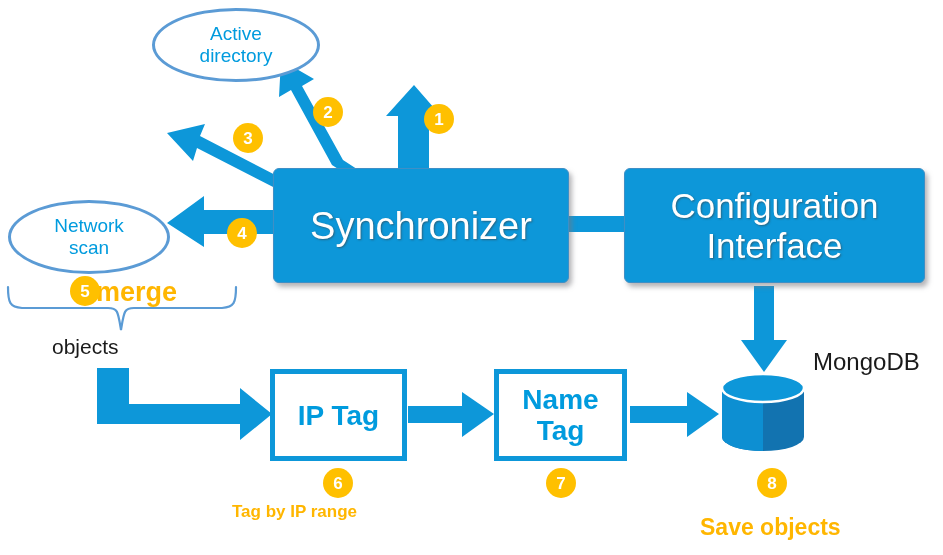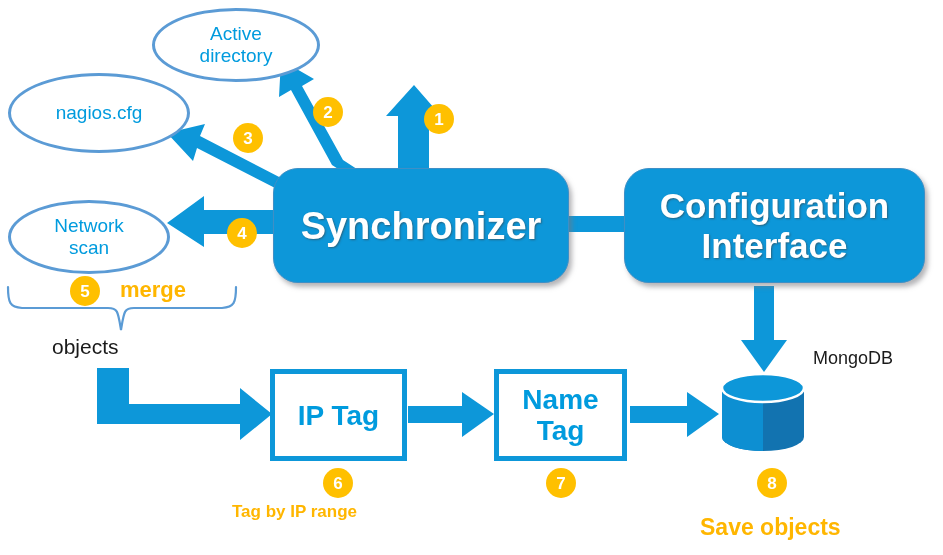--- a/index.html
+++ b/index.html
@@ -10,22 +10,22 @@
   .node{position:absolute;box-sizing:border-box;display:flex;align-items:center;justify-content:center;text-align:center;}
 
   
   .ellipse{
     border:3px solid #5B9BD5;border-radius:50%;background:#fff;
     color:#009BDE;font-size:19px;line-height:22px;font-weight:400;
   }
 
   
   .bluebox{
-    background:#0D97D9;border:1px solid #3E8FC6;border-radius:25px;
-    color:#ffffff;font-weight:700;
+    background:#0D97D9;border:1px solid #3E8FC6;border-radius:6px;
+    color:#ffffff;font-weight:400;
     box-shadow:3px 4px 5px rgba(120,120,125,0.55);
     text-shadow:1px 1px 2px rgba(60,60,60,0.55);
   }
   #node-synchronizer{font-size:38px;line-height:42px;}
   #node-config-interface{font-size:35px;line-height:40px;}
 
   
   .tagbox{
     background:#ffffff;border:5px solid #0D97D9;
     color:#009BDE;font-size:28px;line-height:31px;font-weight:700;
@@ -80,23 +80,20 @@
     </g>
   </svg>
 
   <div class="node ellipse" id="node-active-directory" style="left:152px;top:8px;width:168px;height:74px;">
     <span>
       <span>Active</span><br><span>directory</span>
     </span>
   </div>
 
 
-  <div class="node ellipse" id="node-nagios-cfg" style="left:8px;top:73px;width:182px;height:80px;">
-    <span>nagios.cfg</span>
-  </div>
 
   <div class="node ellipse" id="node-network-scan" style="left:8px;top:200px;width:162px;height:74px;text-align:center;">
     <span>
       <span>Network</span><br><span>scan</span>
     </span>
   </div>
 
   <div class="node bluebox" id="node-synchronizer" style="left:273px;top:168px;width:296px;height:115px;">
     <span>Synchronizer</span>
   </div>
@@ -110,23 +107,23 @@
   <div class="node tagbox" id="node-ip-tag" style="left:270px;top:369px;width:137px;height:92px;">
     <span>IP Tag</span>
   </div>
 
   <div class="node tagbox" id="node-name-tag" style="left:494px;top:369px;width:133px;height:92px;">
     <span>
       <span>Name</span><br><span>Tag</span>
     </span>
   </div>
 
-  <div class="lbl lbl-black" id="label-mongodb" style="left:813px;top:348px;font-size:18px;">MongoDB</div>
+  <div class="lbl lbl-black" id="label-mongodb" style="left:813px;top:348px;font-size:24px;">MongoDB</div>
 
-  <div class="lbl lbl-orange" id="label-merge" style="left:120px;top:277px;font-size:22px;">merge</div>
+  <div class="lbl lbl-orange" id="label-merge" style="left:96px;top:277px;font-size:27px;">merge</div>
 
   <div class="lbl lbl-black" id="label-objects" style="left:52px;top:335px;font-size:21px;">objects</div>
 
   <div class="lbl lbl-orange" id="caption-tag-by-ip" style="left:232px;top:502px;font-size:17px;">Tag by IP range</div>
 
 
   <div class="lbl lbl-orange" id="caption-save-objects" style="left:700px;top:514px;font-size:23px;">Save objects</div>
 
   <div class="badge" style="left:424px;top:104px;">1</div>
   <div class="badge" style="left:313px;top:97px;">2</div>

